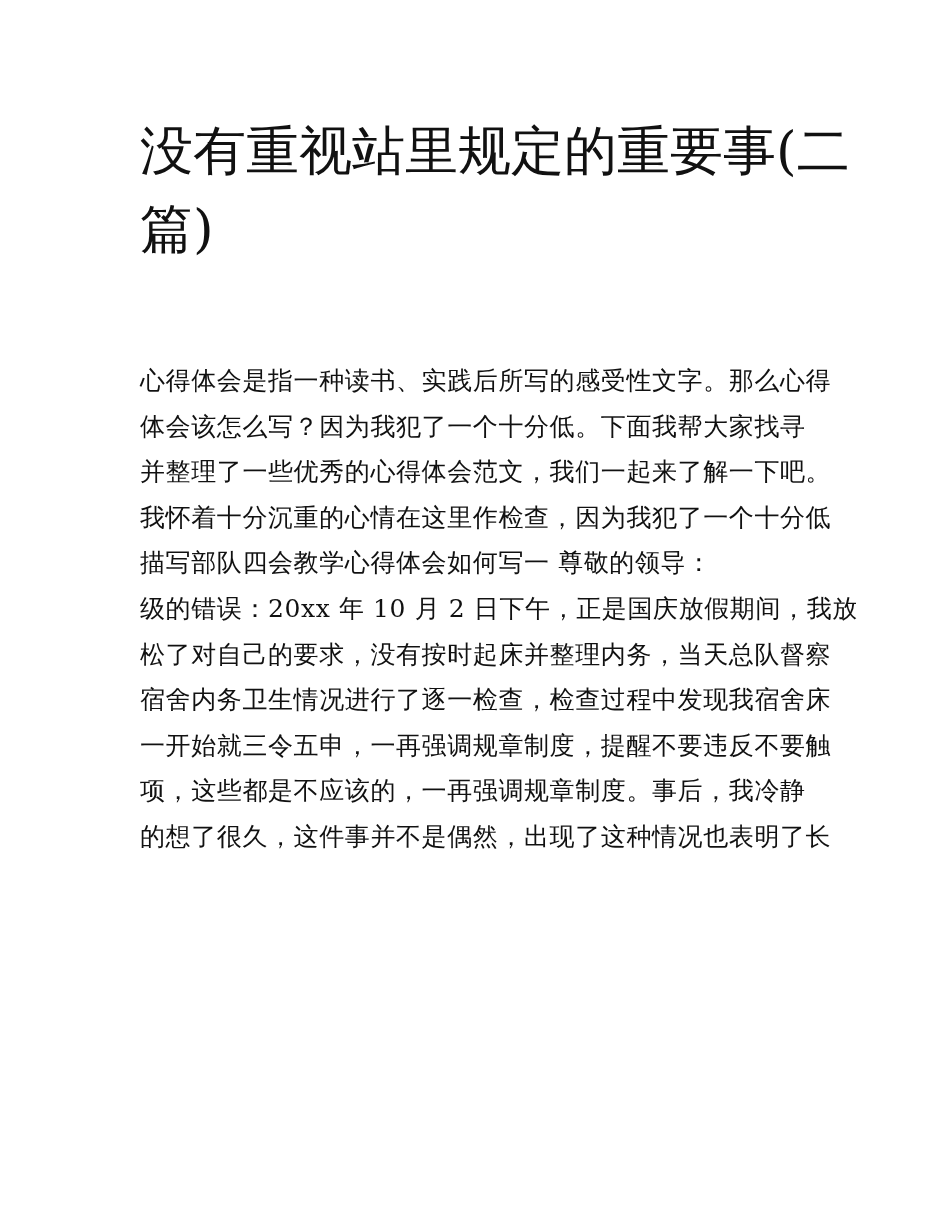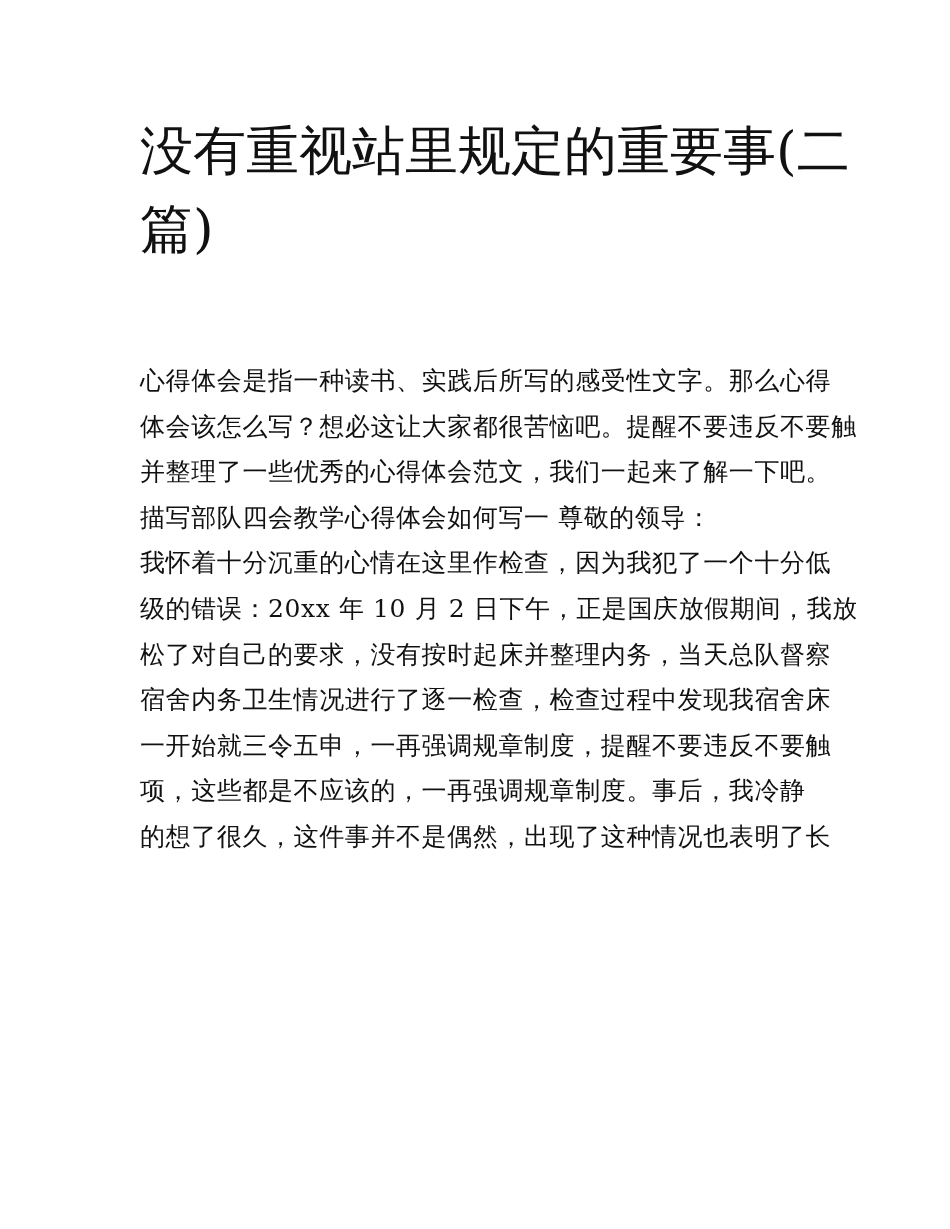--- a/index.html
+++ b/index.html
@@ -16,24 +16,24 @@
 </head>
 <body>
 
 <div class="page">
   <h1 class="title">
     <span class="tline">没有重视站里规定的重要事(二</span>
     <span class="tline">篇)</span>
   </h1>
   <div class="body">
     <span class="line">心得体会是指一种读书、实践后所写的感受性文字。那么心得</span>
-    <span class="line">体会该怎么写？想必这让大家都很苦恼吧。提醒不要违反不要触</span>
+    <span class="line">体会该怎么写？因为我犯了一个十分低。下面我帮大家找寻</span>
     <span class="line">并整理了一些优秀的心得体会范文，我们一起来了解一下吧。</span>
+    <span class="line">我怀着十分沉重的心情在这里作检查，因为我犯了一个十分低</span>
     <span class="line">描写部队四会教学心得体会如何写一 尊敬的领导：</span>
-    <span class="line">我怀着十分沉重的心情在这里作检查，因为我犯了一个十分低</span>
     <span class="line">级的错误：20xx 年 10 月 2 日下午，正是国庆放假期间，我放</span>
     <span class="line">松了对自己的要求，没有按时起床并整理内务，当天总队督察</span>
     <span class="line">宿舍内务卫生情况进行了逐一检查，检查过程中发现我宿舍床</span>
     <span class="line">一开始就三令五申，一再强调规章制度，提醒不要违反不要触</span>
     <span class="line">项，这些都是不应该的，一再强调规章制度。事后，我冷静</span>
     <span class="line">的想了很久，这件事并不是偶然，出现了这种情况也表明了长</span>
   </div>
 </div>
 
 </body></html>

